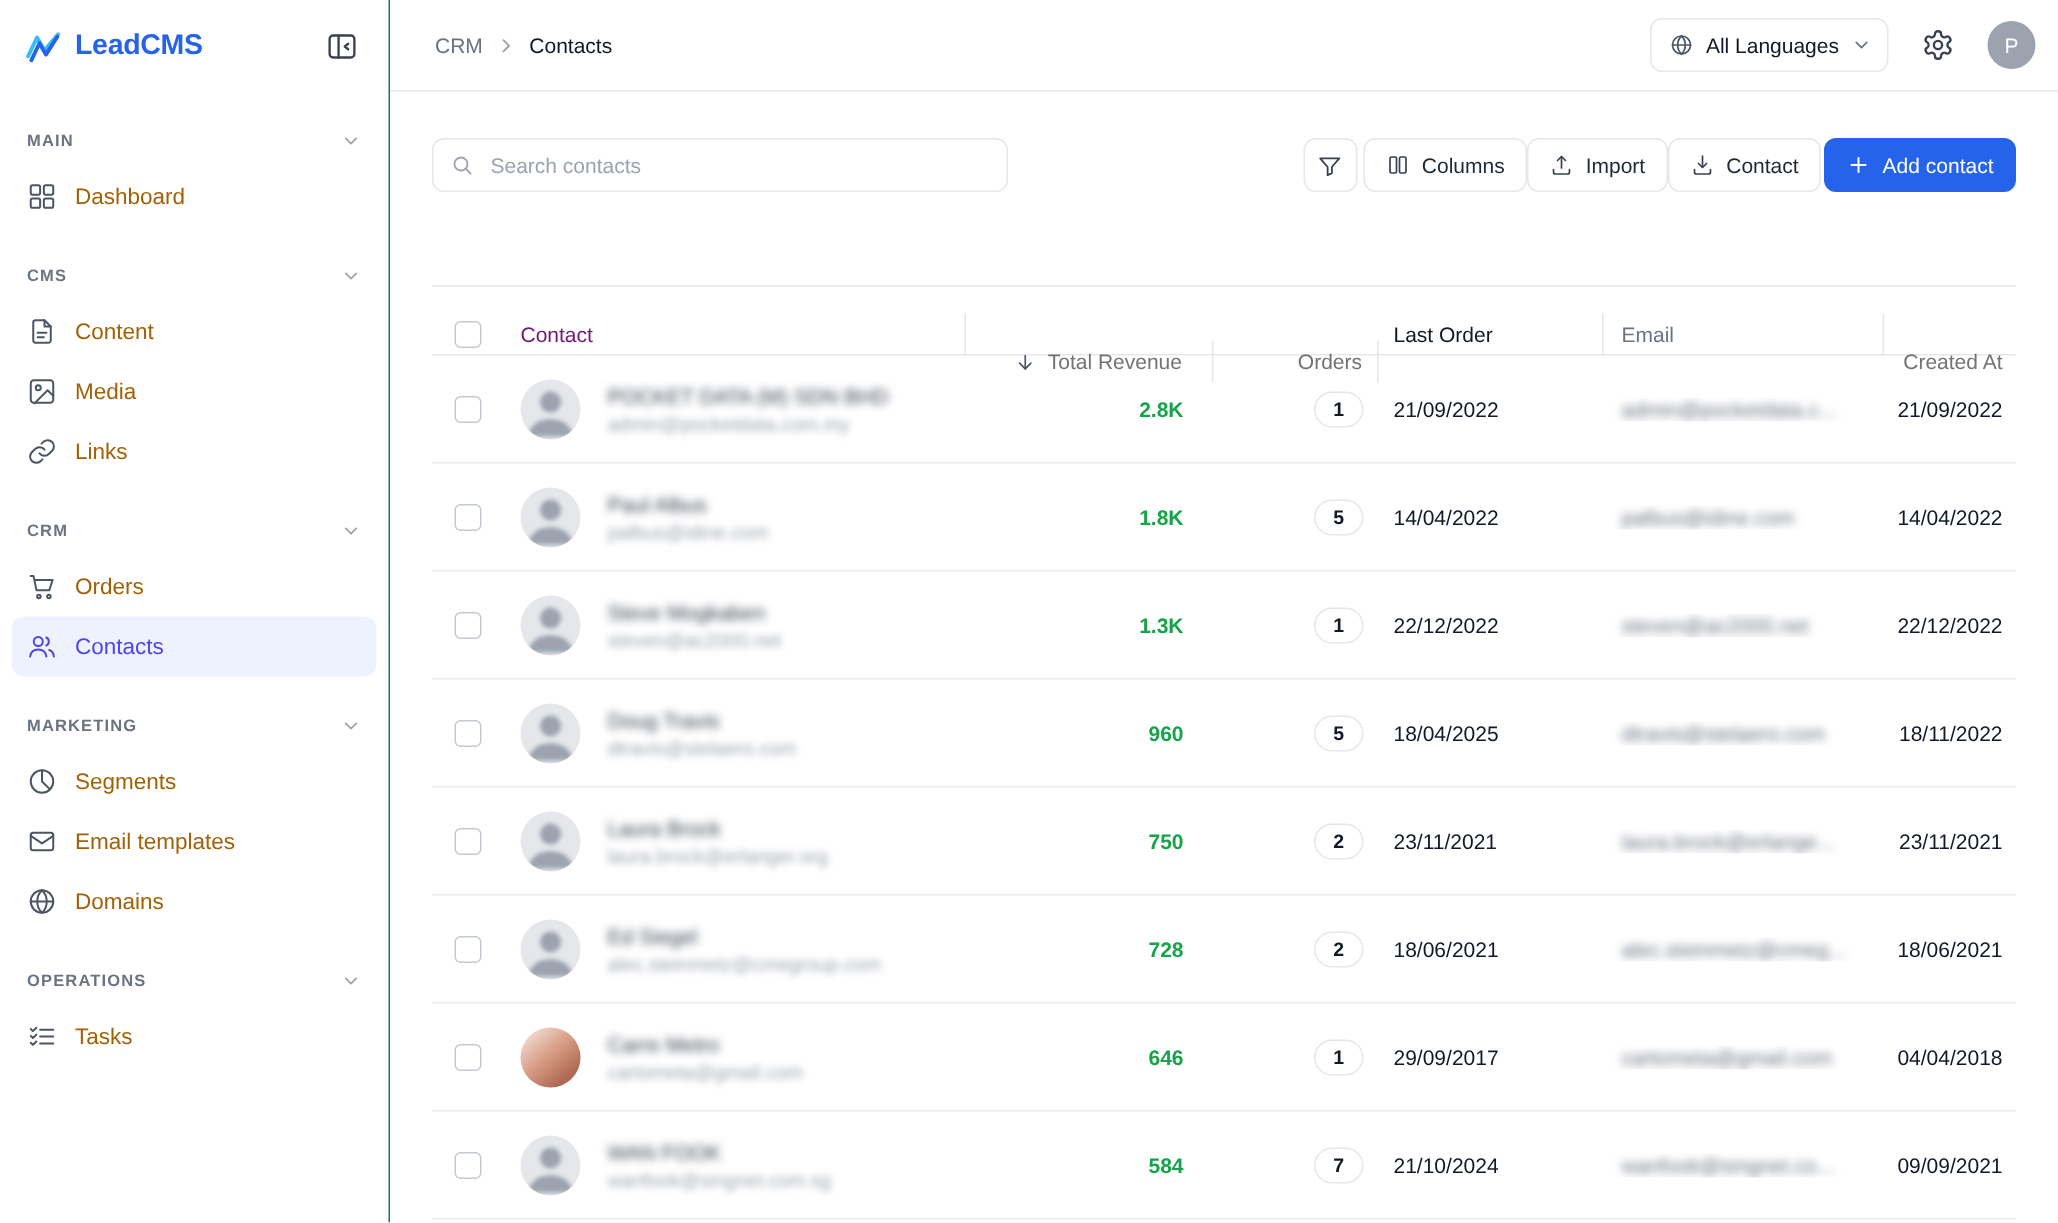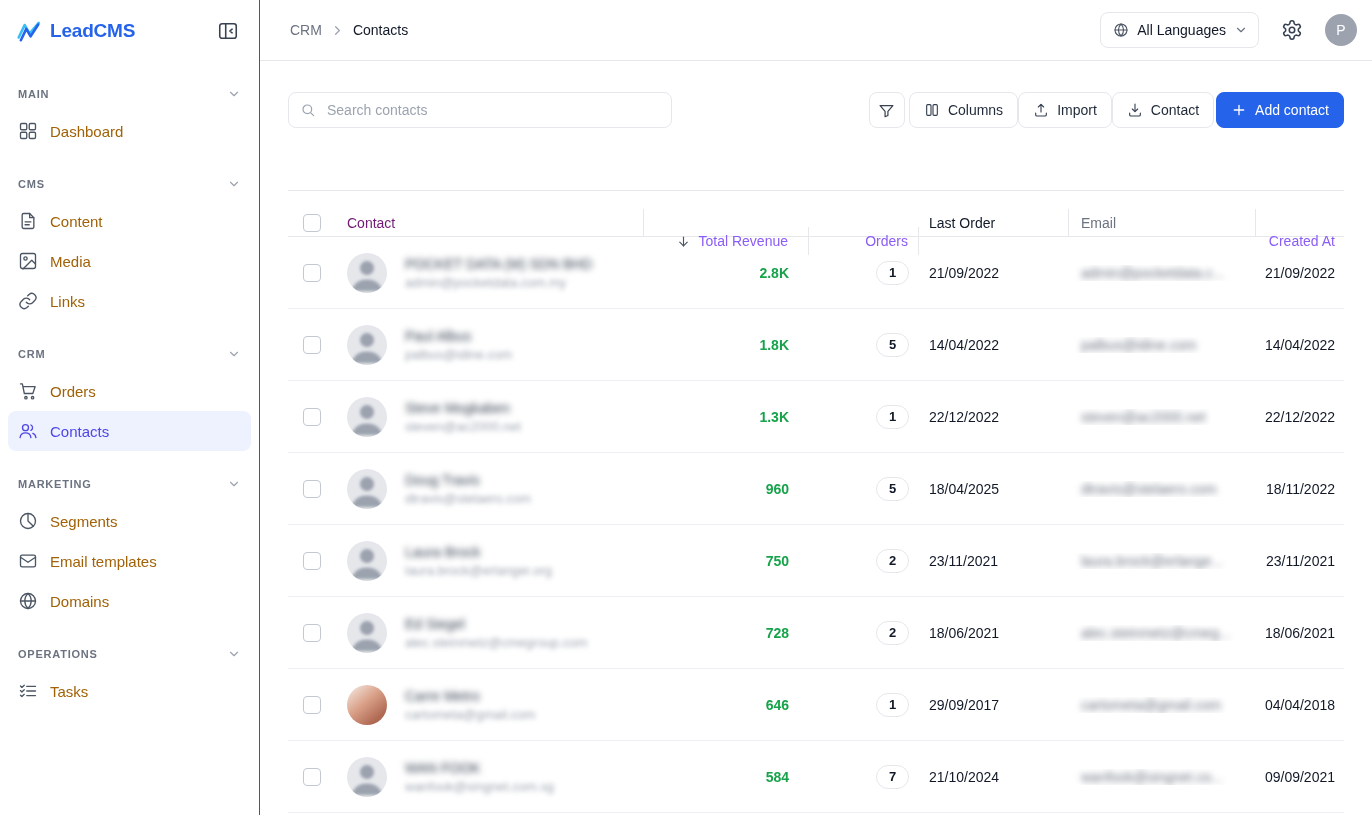--- a/index.html
+++ b/index.html
@@ -63,21 +63,21 @@
   .th-sep { border-right: 1px solid #e5e7eb; }
   .trow { height: 72px; border-bottom: 1px solid #eceef1; cursor: pointer; }
   .c-check { justify-content: center; display: flex; }
   .checkbox { width: 18px; height: 18px; border: 1.5px solid #c3c9d2; border-radius: 4px; background: #fff; cursor: pointer; display: inline-block; }
   .c-contact { display: flex; align-items: center; gap: 18px; padding-left: 12px; min-width: 0; }
   .c-revenue { display: flex; justify-content: flex-end; padding-right: 20px; font-size: 14px; font-weight: 600; color: #16a34a; }
   .c-orders { display: flex; justify-content: flex-end; padding-right: 10px; }
   .c-last { padding-left: 10px; font-size: 14px; color: #111827; }
   .c-email { padding-left: 12px; font-size: 14px; color: #6b7280; min-width: 0; overflow: hidden; white-space: nowrap; }
   .c-created { display: flex; justify-content: flex-end; padding-right: 9px; font-size: 14px; color: #111827; }
-  .th.c-revenue, .th.c-orders, .th.c-created { font-weight: 500; color: #8b5cf6; margin-top: 36px; }
+  .th.c-revenue, .th.c-orders, .th.c-created { font-weight: 500; color: #737373; margin-top: 36px; }
   .th .sort-icon { margin-right: 7px; color: #4b5563; display: flex; }
 
   .avatar { width: 40px; height: 40px; border-radius: 50%; background: #e5e7eb; overflow: hidden; flex: none; display: flex; align-items: end; justify-content: center; }
   .avatar svg { width: 40px; height: 40px; filter: blur(1.5px); }
   .avatar-photo { background: linear-gradient(140deg, #f0ddd3 10%, #d99f87 45%, #b06a54 80%); }
 
   .contact-text { display: flex; flex-direction: column; gap: 3px; min-width: 0; }
   .contact-name { font-size: 14px; font-weight: 500; color: #374151; }
   .contact-email { font-size: 13px; color: #9ca3af; }
   .blurred { filter: blur(3px); white-space: nowrap; }

